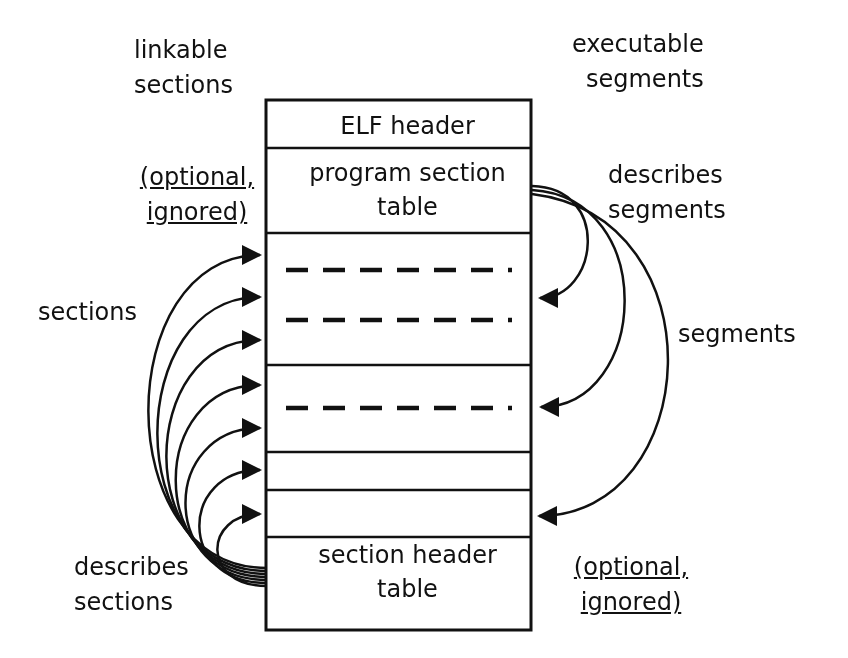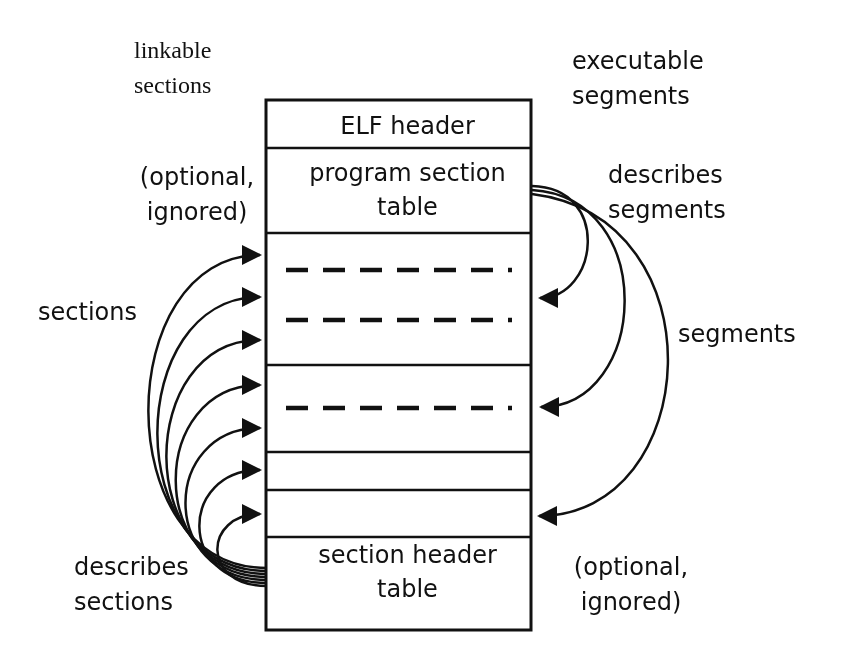--- a/index.html
+++ b/index.html
@@ -14,21 +14,21 @@
     overflow: hidden;
   }
   .artwork { position: absolute; left: 0; top: 0; }
   .lbl {
     position: absolute;
     font-size: 24px;
     line-height: 35px;
     white-space: pre-line;
     color: #111111;
   }
-  .lbl.centered { text-align: center; }
+  .lbl.centered { text-align: center; text-decoration: underline; }
   .boxtext {
     position: absolute;
     left: 266px;
     width: 241px;
     text-align: center;
     font-size: 24px;
     line-height: 34px;
     white-space: pre-line;
     color: #111111;
     padding-left: 42px;
@@ -82,23 +82,23 @@
       </g>
     </g>
   </svg>
 
   <div class="boxtext" style="top:109px;">ELF header</div>
   <div class="boxtext" style="top:156px;">program section
 table</div>
   <div class="boxtext" style="top:538px;">section header
 table</div>
 
-  <div class="lbl" style="left:134px; top:33px;font-family:Liberation Serif, serif;">linkable
+  <div class="lbl" style="left:134px; top:33px;">linkable
 sections</div>
-  <div class="lbl" style="left:572px; top:44px;">executable
+  <div class="lbl" style="left:572px; top:27px;text-align:right;">executable
 segments</div>
   <div class="lbl centered" style="left:132px; top:160px; width:130px;">(optional,
 ignored)</div>
   <div class="lbl" style="left:38px; top:295px;">sections</div>
   <div class="lbl" style="left:74px; top:550px;">describes
 sections</div>
   <div class="lbl" style="left:608px; top:158px;">describes
 segments</div>
   <div class="lbl" style="left:678px; top:317px;">segments</div>
   <div class="lbl centered" style="left:566px; top:550px; width:130px;">(optional,

